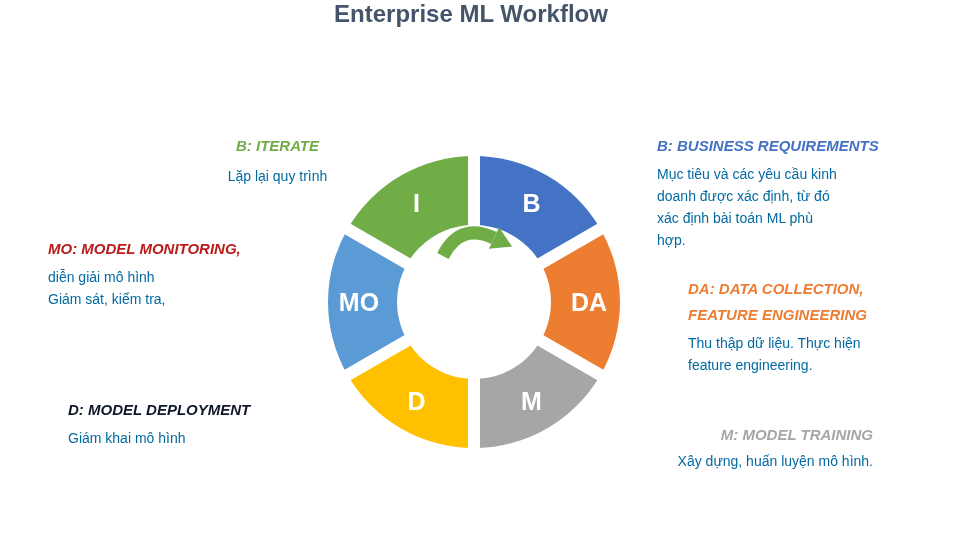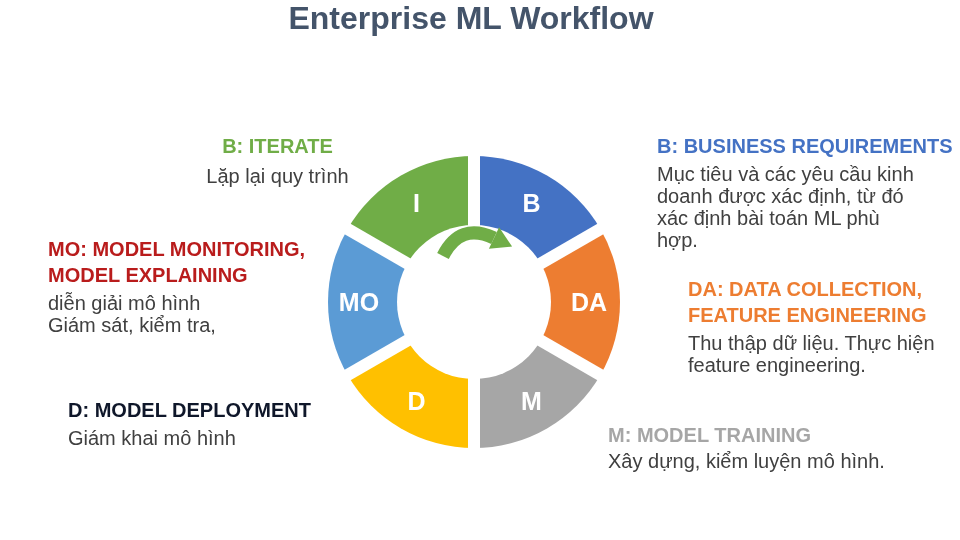--- a/index.html
+++ b/index.html
@@ -6,48 +6,48 @@
   #slide {
     position: relative;
     width: 960px; height: 540px;
     overflow: hidden;
     background: #ffffff;
     font-family: "Liberation Sans", "DejaVu Sans", sans-serif;
   }
   .title {
     position: absolute; left: 0; top: 54; width: 942px;
     text-align: center;
-    font-size: 32px; font-weight: bold; color: #44546A;
+    font-size: 24px; font-weight: bold; color: #44546A;
     white-space: nowrap;
   }
   .donut { position: absolute; left: 322px; top: 150px; }
   .seg-label {
     font-size: 25px; font-weight: bold; fill: #ffffff;
     text-anchor: middle; dominant-baseline: central;
   }
   .ann { position: absolute; }
   .ann .h {
-    font-size: 20px; font-weight: bold; line-height: 26px; white-space: nowrap;
+    font-size: 15px; font-weight: bold; line-height: 26px; white-space: nowrap; font-style: italic;
   }
   .ann .b {
-    font-size: 20px; line-height: 22px; color: #404040;
+    font-size: 14px; line-height: 22px; color: #0369a1;
     margin-top: 4px; white-space: nowrap;
   }
   .ann-iterate    { left: 160px; top: 133px; width: 235px; text-align: center; }
   .ann-iterate .h { color: #70AD47; }
   .ann-iterate .b { margin-top: 6px; }
   .ann-business    { left: 657px; top: 133px; width: 305px; }
   .ann-business .h { color: #4472C4; }
   .ann-monitoring    { left: 48px; top: 236px; width: 295px; }
   .ann-monitoring .h { color: #b91c1c; }
   .ann-data    { left: 688px; top: 276px; width: 285px; }
   .ann-data .h { color: #ED7D31; }
   .ann-deployment    { left: 68px; top: 397px; width: 280px; }
   .ann-deployment .h { color: #0f172a; }
-  .ann-training    { left: 608px; top: 422px; width: 265px; text-align: left; }
+  .ann-training    { left: 608px; top: 422px; width: 265px; text-align: right; }
   .ann-training .h { color: #A6A6A6; }
   .ann-training .b { margin-top: 2px; }
 </style>
 </head>
 <body>
 
 <div id="slide">
 
   <div class="title">Enterprise ML Workflow</div>
 
@@ -97,21 +97,20 @@
       <div>Mục tiêu và các yêu cầu kinh</div>
       <div>doanh được xác định, từ đó</div>
       <div>xác định bài toán ML phù</div>
       <div>hợp.</div>
     </div>
   </div>
 
   <div class="ann ann-monitoring">
     <div class="h">
       <div>MO: MODEL MONITORING,</div>
-      <div>MODEL EXPLAINING</div>
     </div>
     <div class="b">
       <div>diễn giải mô hình</div>
       <div>Giám sát, kiểm tra,</div>
     </div>
   </div>
 
   <div class="ann ann-data">
     <div class="h">
       <div>DA: DATA COLLECTION,</div>
@@ -126,17 +125,17 @@
   <div class="ann ann-deployment">
     <div class="h">D: MODEL DEPLOYMENT</div>
     <div class="b">
       <div>Giám khai mô hình</div>
     </div>
   </div>
 
   <div class="ann ann-training">
     <div class="h">M: MODEL TRAINING</div>
     <div class="b">
-      <div>Xây dựng, kiểm luyện mô hình.</div>
+      <div>Xây dựng, huấn luyện mô hình.</div>
     </div>
   </div>
 
 </div>
 
 </body></html>

